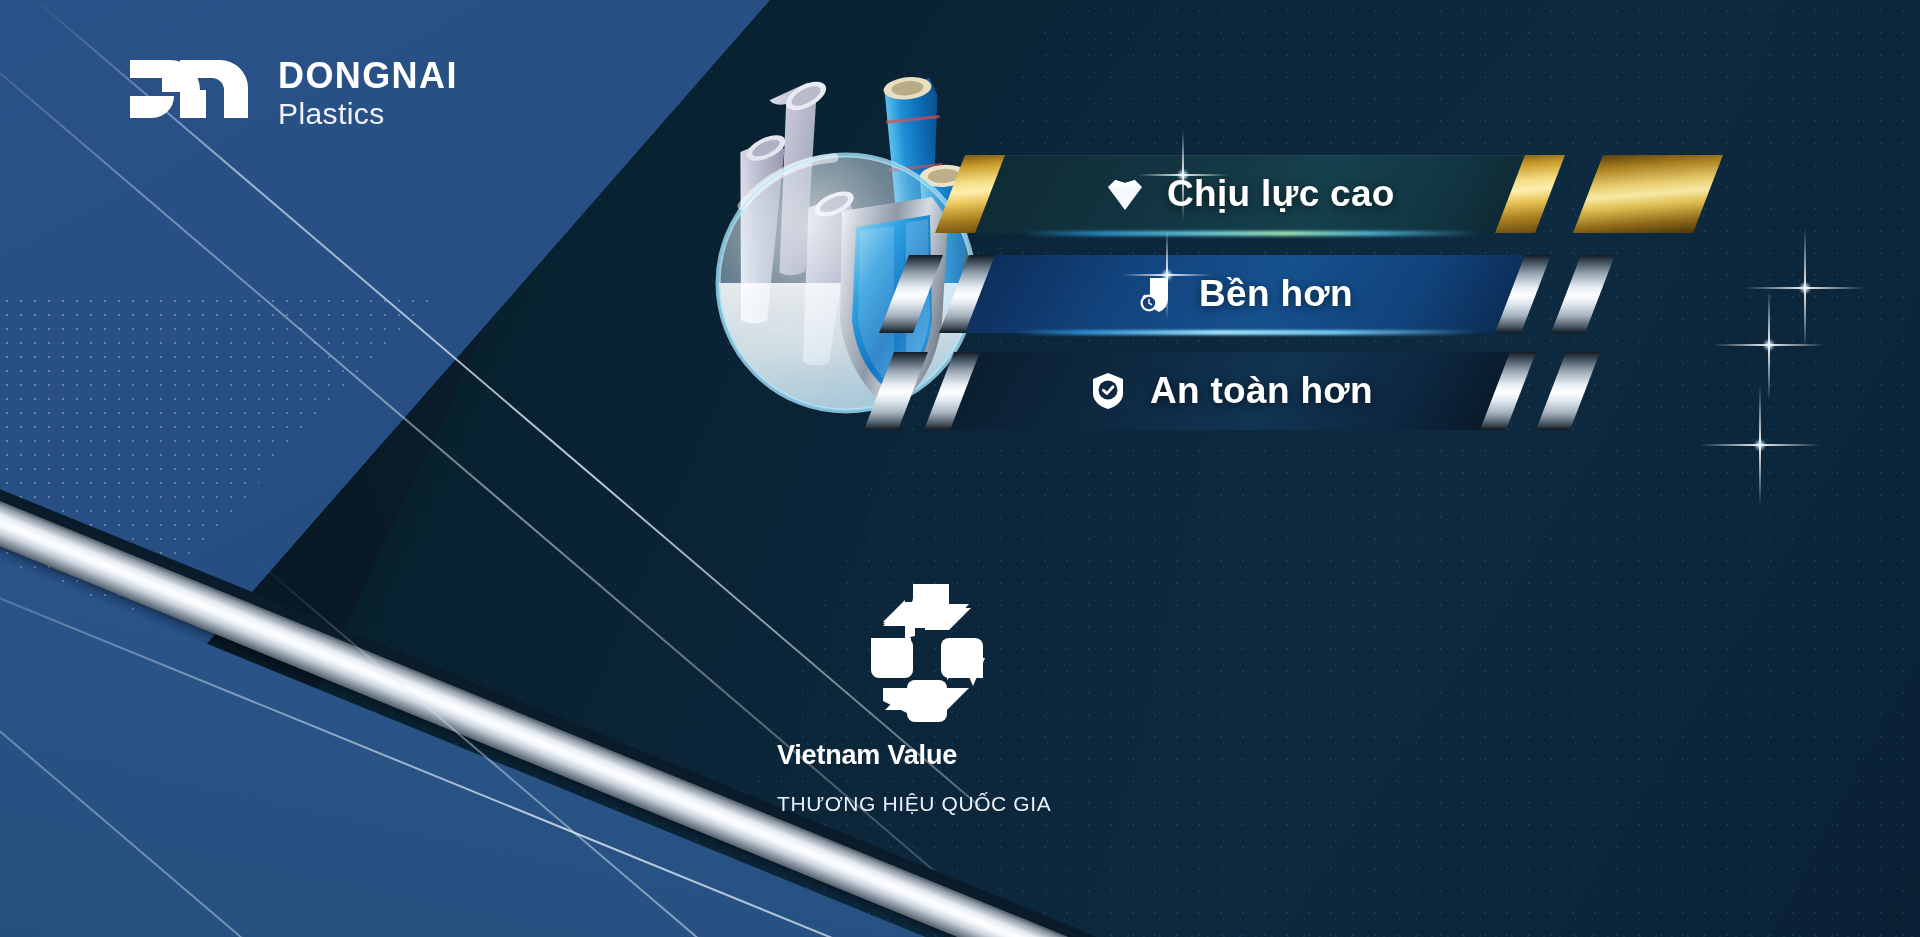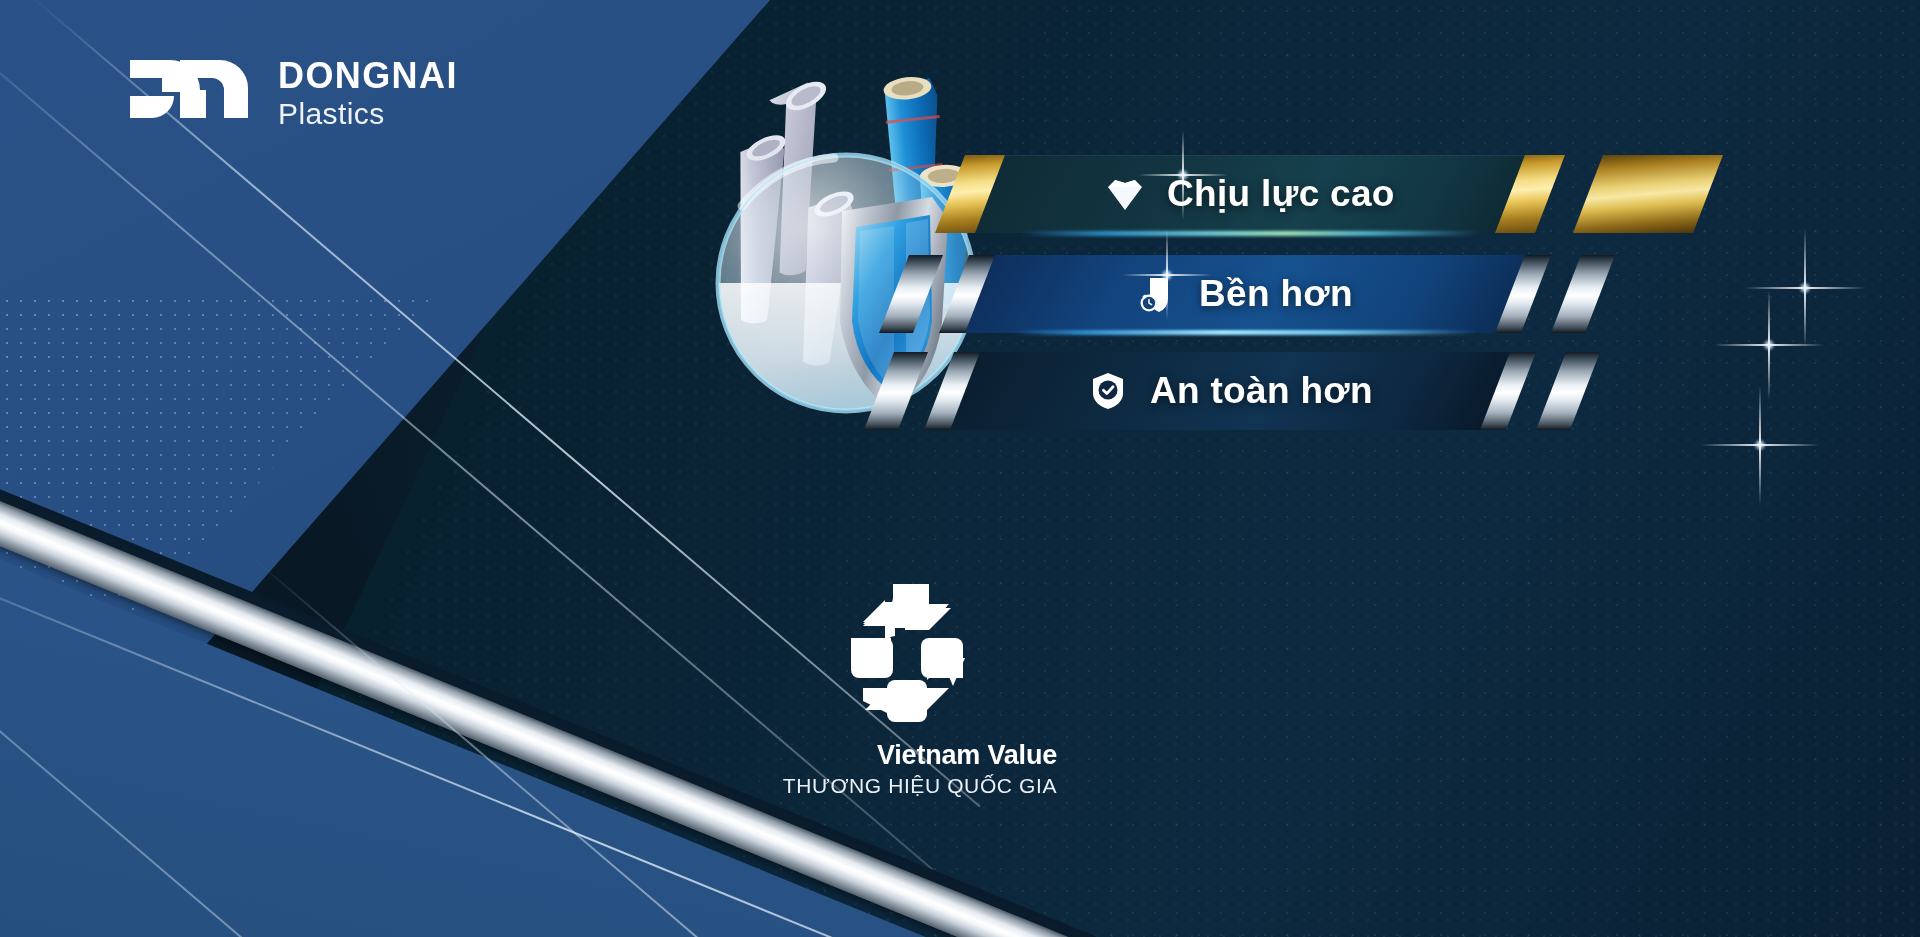--- a/index.html
+++ b/index.html
@@ -258,39 +258,39 @@
     background: linear-gradient(90deg, rgba(255,255,255,0), rgba(255,255,255,.95) 50%, rgba(255,255,255,0));
     transform-origin: 50% 50%;
   }
   .sparkle .beam.h { width: 100%; height: 2px; margin-left: -50%; margin-top: -1px; }
   .sparkle .beam.v { width: 2px; height: 100%; margin-left: -1px; margin-top: -50%;
      background: linear-gradient(180deg, rgba(255,255,255,0), rgba(255,255,255,.95) 50%, rgba(255,255,255,0)); }
 
   
   .vn-value {
     position: absolute;
-    left: 757px; top: 582px;
+    left: 777px; top: 582px;
     width: 300px;
-    text-align: right;
+    text-align: left;
     z-index: 30;
   }
   .vn-mark { width: 160px; height: 152px; margin: 0 auto; display: block; }
   .vn-name {
     color: #ffffff;
     font-size: 27px;
     font-weight: 700;
     letter-spacing: -.2px;
     margin-top: 6px;
   }
   .vn-sub {
     color: #e9f0f8;
     font-size: 21px;
     font-weight: 400;
     letter-spacing: .6px;
-    margin-top: 3px;
+    margin-top: 21px;
   }
 </style>
 </head>
 <body>
 
 <div id="stage">
 
   <div class="bg-dark"></div>
   <div class="bg-dark-wedge"></div>
   <div class="dot-texture"></div>

